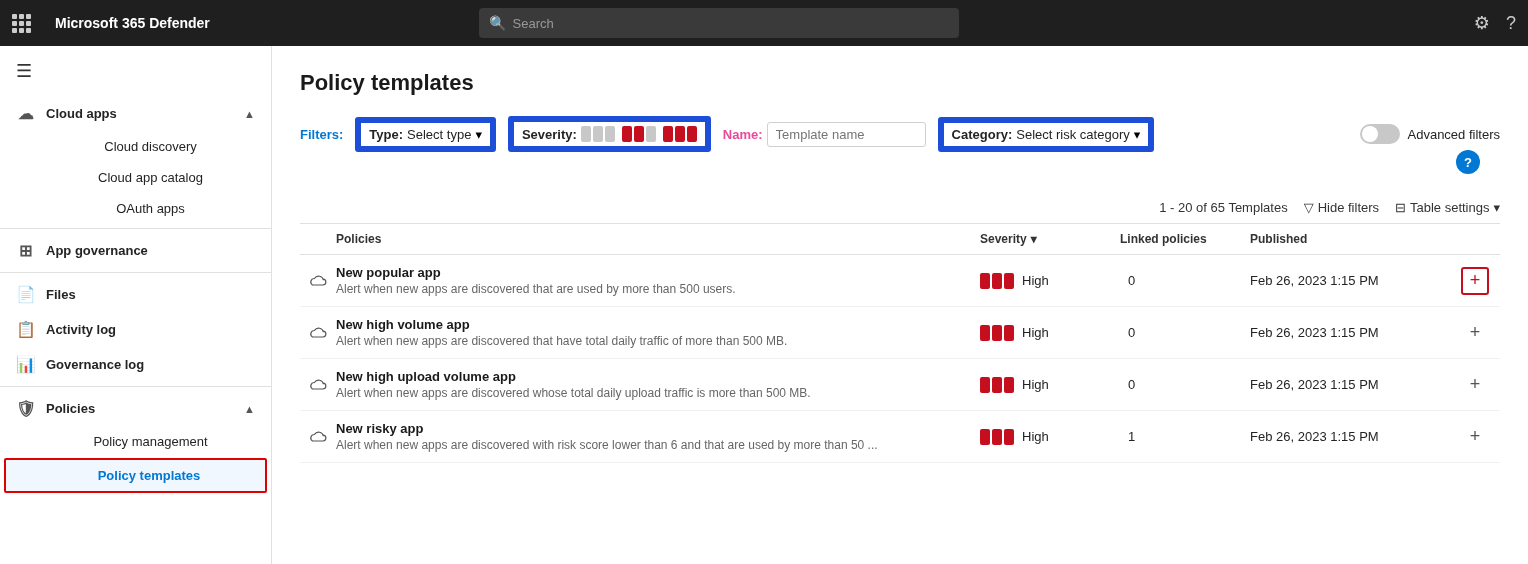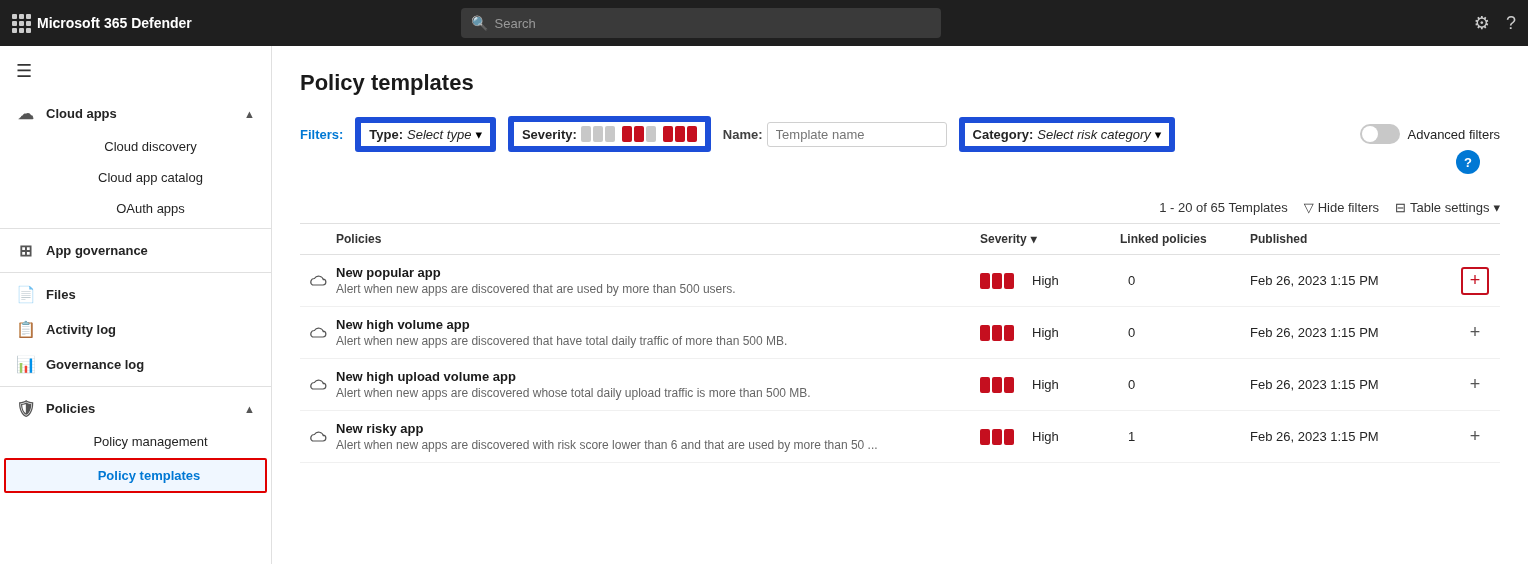--- a/index.html
+++ b/index.html
@@ -5,21 +5,21 @@
     * { box-sizing: border-box; margin: 0; padding: 0; }
     body { font-family: 'Segoe UI', Arial, sans-serif; font-size: 13px; background: #f3f2f1; display: flex; flex-direction: column; height: 564px; overflow: hidden; }
 
     
     .topbar {
       background: #1f1f1f;
       height: 46px;
       display: flex;
       align-items: center;
       padding: 0 12px;
-      gap: 6px;
+      gap: 24px;
       flex-shrink: 0;
     }
     .topbar-title {
       color: #fff;
       font-size: 14px;
       font-weight: 600;
       white-space: nowrap;
     }
     .topbar-search {
       flex: 1;
@@ -146,40 +146,40 @@
       align-items: center;
       border: 6px solid #1d4ed8;
       border-radius: 3px;
       padding: 4px 8px;
       cursor: pointer;
       gap: 4px;
       font-size: 13px;
       background: #fff;
     }
     .filter-dropdown .label { font-weight: 600; color: #242424; }
-    .filter-dropdown .value { color: #242424; font-style: italic; }
+    .filter-dropdown .value { color: #242424; }
     .severity-icons { display: flex; gap: 3px; align-items: center; }
     .sev-bar { width: 10px; height: 16px; border-radius: 2px; }
     .sev-high { background: #c50f1f; }
     .sev-inactive { background: #c8c8c8; }
     .severity-set { display: flex; gap: 2px; cursor: pointer; }
     .name-filter {
       display: flex;
       align-items: center;
       gap: 4px;
     }
-    .name-filter .name-label { font-weight: 600; color: #404040; }
+    .name-filter .name-label { font-weight: 600; color: #ec4899; }
     .name-input {
       border: 1px solid #d0d0d0;
       border-radius: 3px;
       padding: 4px 8px;
       font-size: 13px;
       color: #999;
       outline: none;
-      width: 180px;
+      width: 159px;
     }
     .advanced-toggle {
       margin-left: auto;
       display: flex;
       align-items: center;
       gap: 8px;
     }
     .toggle-switch {
       width: 40px;
       height: 20px;
@@ -238,21 +238,21 @@
       display: grid;
       grid-template-columns: 36px 1fr 140px 130px 200px 50px;
       padding: 10px 0;
       border-bottom: 1px solid #f0f0f0;
       align-items: center;
     }
     .row-icon { color: #555; font-size: 16px; display: flex; align-items: center; justify-content: center; }
     .row-name-cell { }
     .row-name { font-size: 13px; font-weight: 600; color: #1a1a1a; margin-bottom: 2px; }
     .row-desc { font-size: 12px; color: #666; }
-    .row-severity { display: flex; align-items: center; gap: 18px; }
+    .row-severity { display: flex; align-items: center; gap: 8px; }
     .sev-indicator { display: flex; gap: 2px; }
     .sev-dot { width: 10px; height: 16px; border-radius: 2px; }
     .sev-text { font-size: 13px; color: #242424; }
     .row-linked { font-size: 13px; color: #242424; padding-left: 8px; }
     .row-published { font-size: 13px; color: #242424; }
     .row-action {
       display: flex;
       align-items: center;
       justify-content: center;
     }

